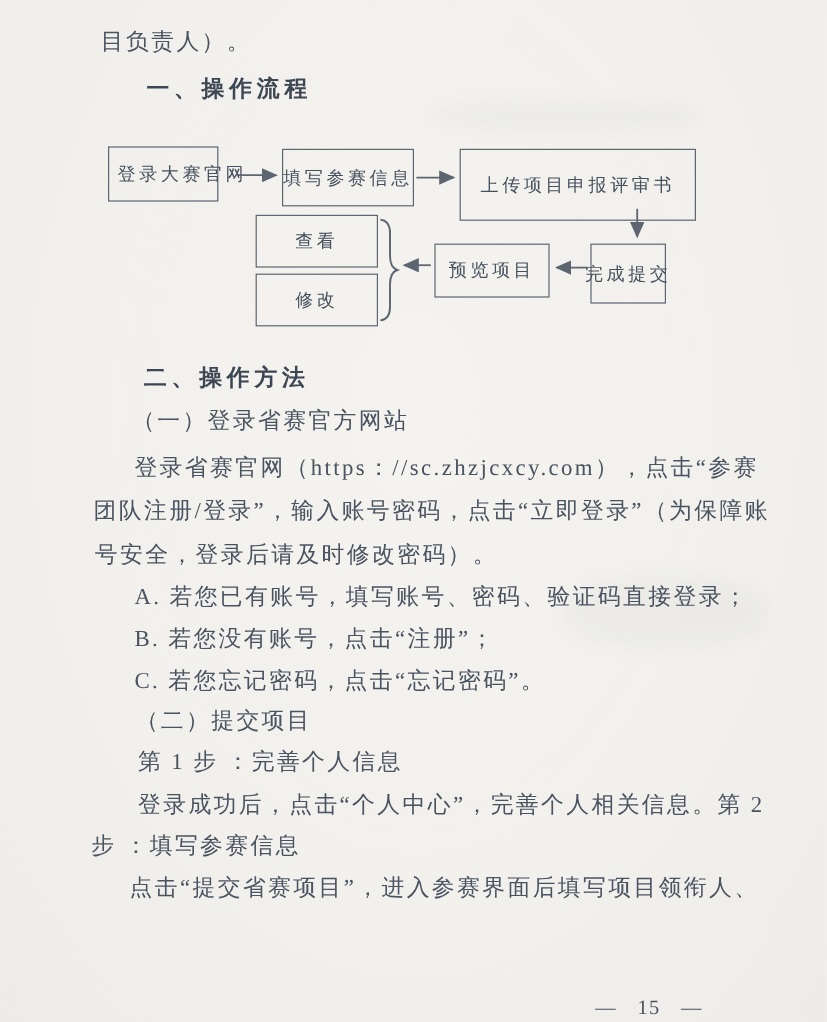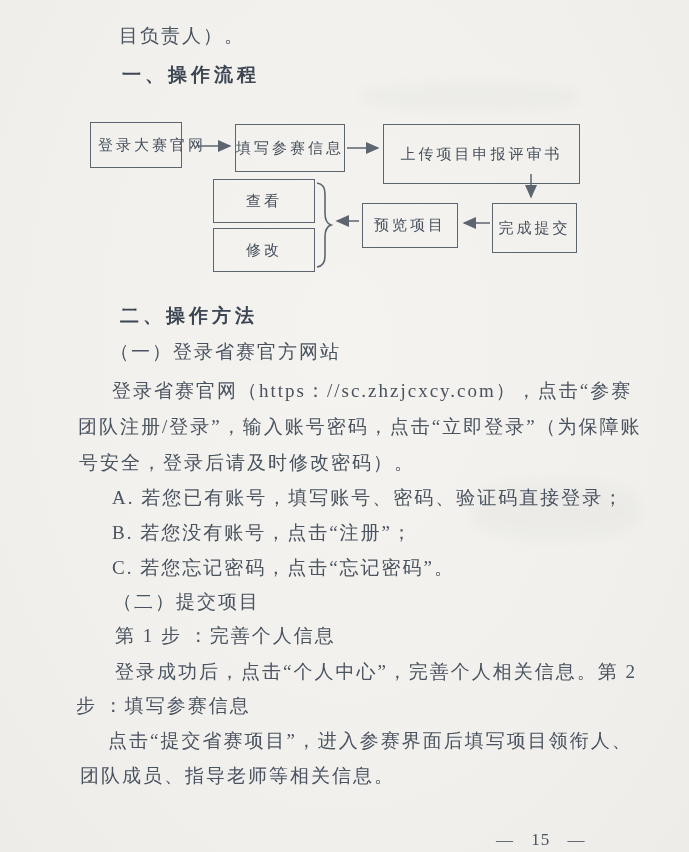--- a/index.html
+++ b/index.html
@@ -55,32 +55,32 @@
   }
 </style>
 </head>
 <body>
 
 <div class="page">
 
   <div class="artifact" style="left:360px;top:84px;width:220px;height:26px;"></div>
   <div class="artifact" style="left:470px;top:480px;width:170px;height:60px;"></div>
 
-  <div class="tl" style="top:24px;left:84px;margin-left:35px;">目负责人）。</div>
+  <div class="tl" style="top:24px;left:84px;">目负责人）。</div>
 
   <div class="tl hd" style="top:63px;left:122px;">一、操作流程</div>
 
   <div>
     <div class="fbox" style="left:90px;top:122px;width:92px;height:46px;padding-left:32px;">登录大赛官网</div>
     <div class="fbox" style="left:235px;top:124px;width:110px;height:48px;">填写参赛信息</div>
     <div class="fbox" style="left:383px;top:124px;width:197px;height:60px;">上传项目申报评审书</div>
     <div class="fbox" style="left:213px;top:179px;width:102px;height:44px;">查看</div>
     <div class="fbox" style="left:213px;top:228px;width:102px;height:44px;">修改</div>
     <div class="fbox" style="left:362px;top:203px;width:96px;height:45px;">预览项目</div>
-    <div class="fbox" style="left:492px;top:203px;width:85px;height:50px;">完成提交</div>
+    <div class="fbox" style="left:492px;top:203px;width:63px;height:50px;">完成提交</div>
 
     <svg class="arrows" width="689" height="852" viewBox="0 0 689 852">
       <defs>
         <marker id="ar" markerWidth="10" markerHeight="8" refX="8" refY="4" orient="auto">
           <path d="M0,0 L9,4 L0,8 z" fill="#5d6571"></path>
         </marker>
       </defs>
       <line x1="198" y1="146" x2="230" y2="146" stroke="#5d6571" stroke-width="1.5" marker-end="url(#ar)"></line>
       <line x1="347" y1="148" x2="378" y2="148" stroke="#5d6571" stroke-width="1.5" marker-end="url(#ar)"></line>
       <line x1="531" y1="174" x2="531" y2="197" stroke="#5d6571" stroke-width="1.5" marker-end="url(#ar)"></line>
@@ -102,17 +102,16 @@
   <div class="tl" style="top:521px;left:112px;">B. 若您没有账号，点击“注册”；</div>
   <div class="tl" style="top:556px;left:112px;">C. 若您忘记密码，点击“忘记密码”。</div>
 
   <div class="tl" style="top:590px;left:113px;">（二）提交项目</div>
   <div class="tl" style="top:624px;left:115px;">第 1 步 ：完善个人信息</div>
 
   <div class="tl" style="top:660px;left:115px;">登录成功后，点击“个人中心”，完善个人相关信息。第 2</div>
   <div class="tl" style="top:694px;left:76px;">步 ：填写参赛信息</div>
 
   <div class="tl" style="top:729px;left:108px;text-align:right;">点击“提交省赛项目”，进入参赛界面后填写项目领衔人、</div>
-  <div class="tl" style="top:764px;left:80px;">团队成员、指导老师等相关信息。</div>
 
   <div class="pageno" style="top:786px;left:496px;margin-top:44px;">— 15 —</div>
 
 </div>
 
 </body></html>

